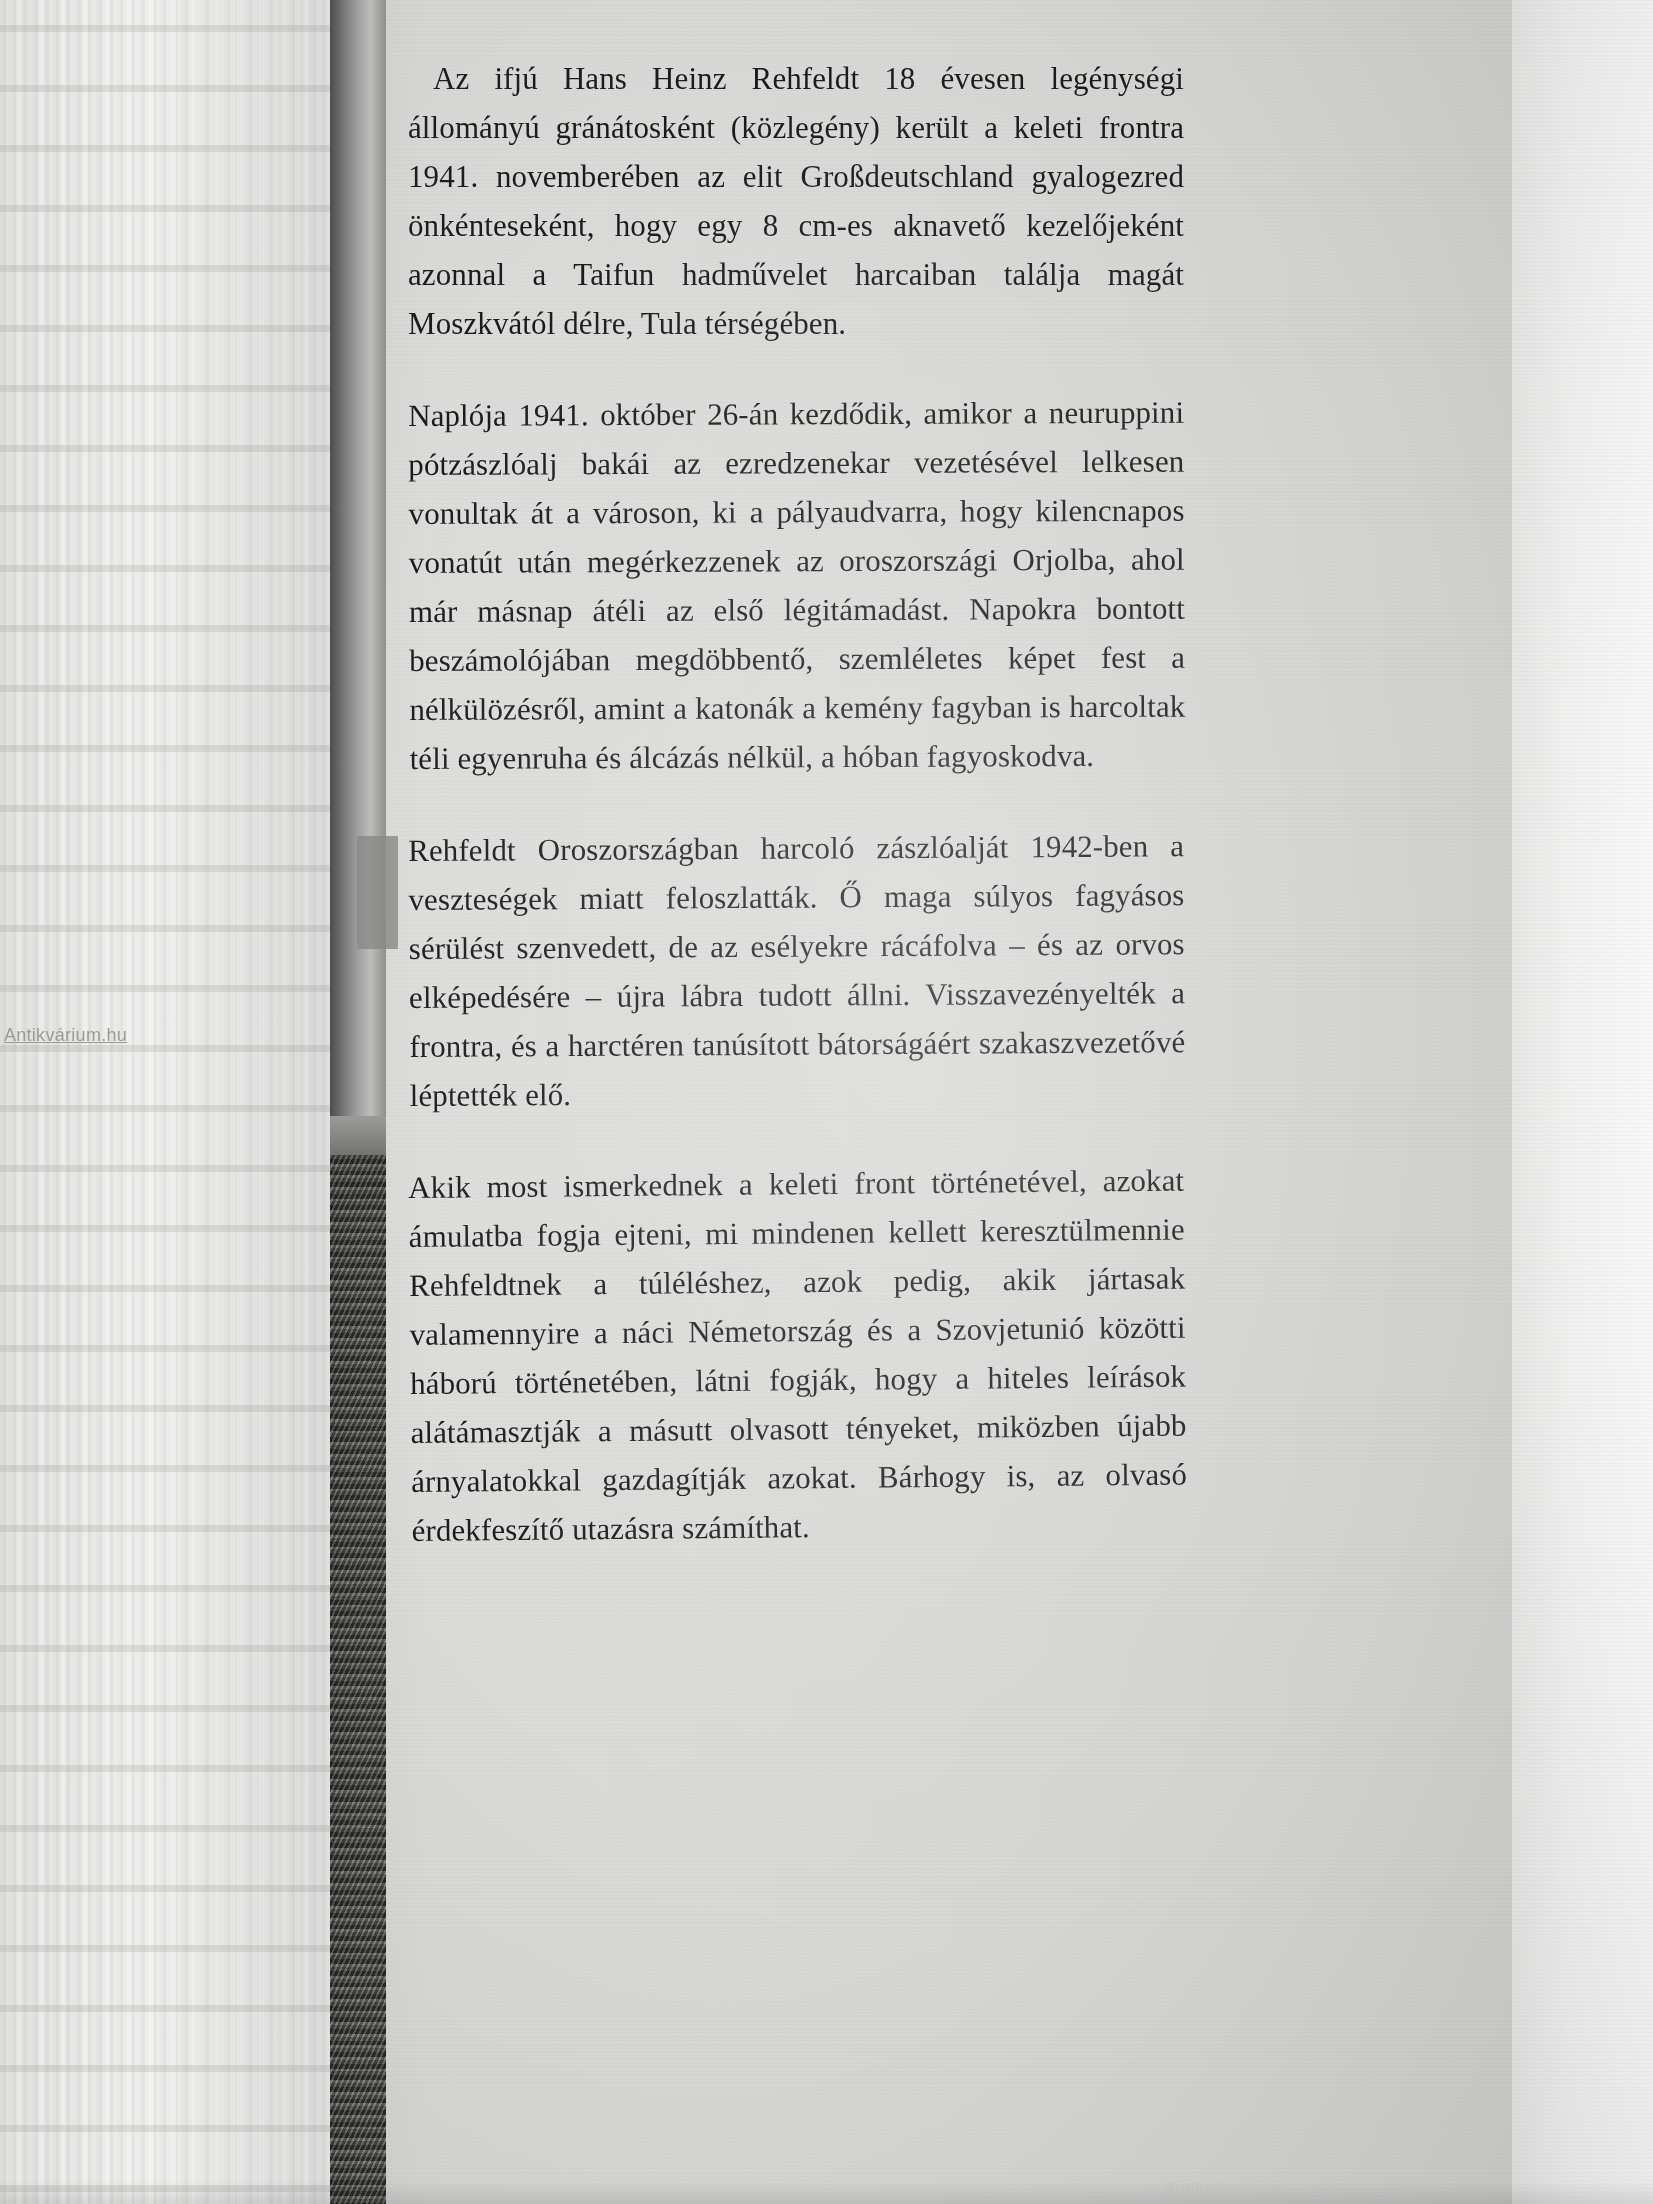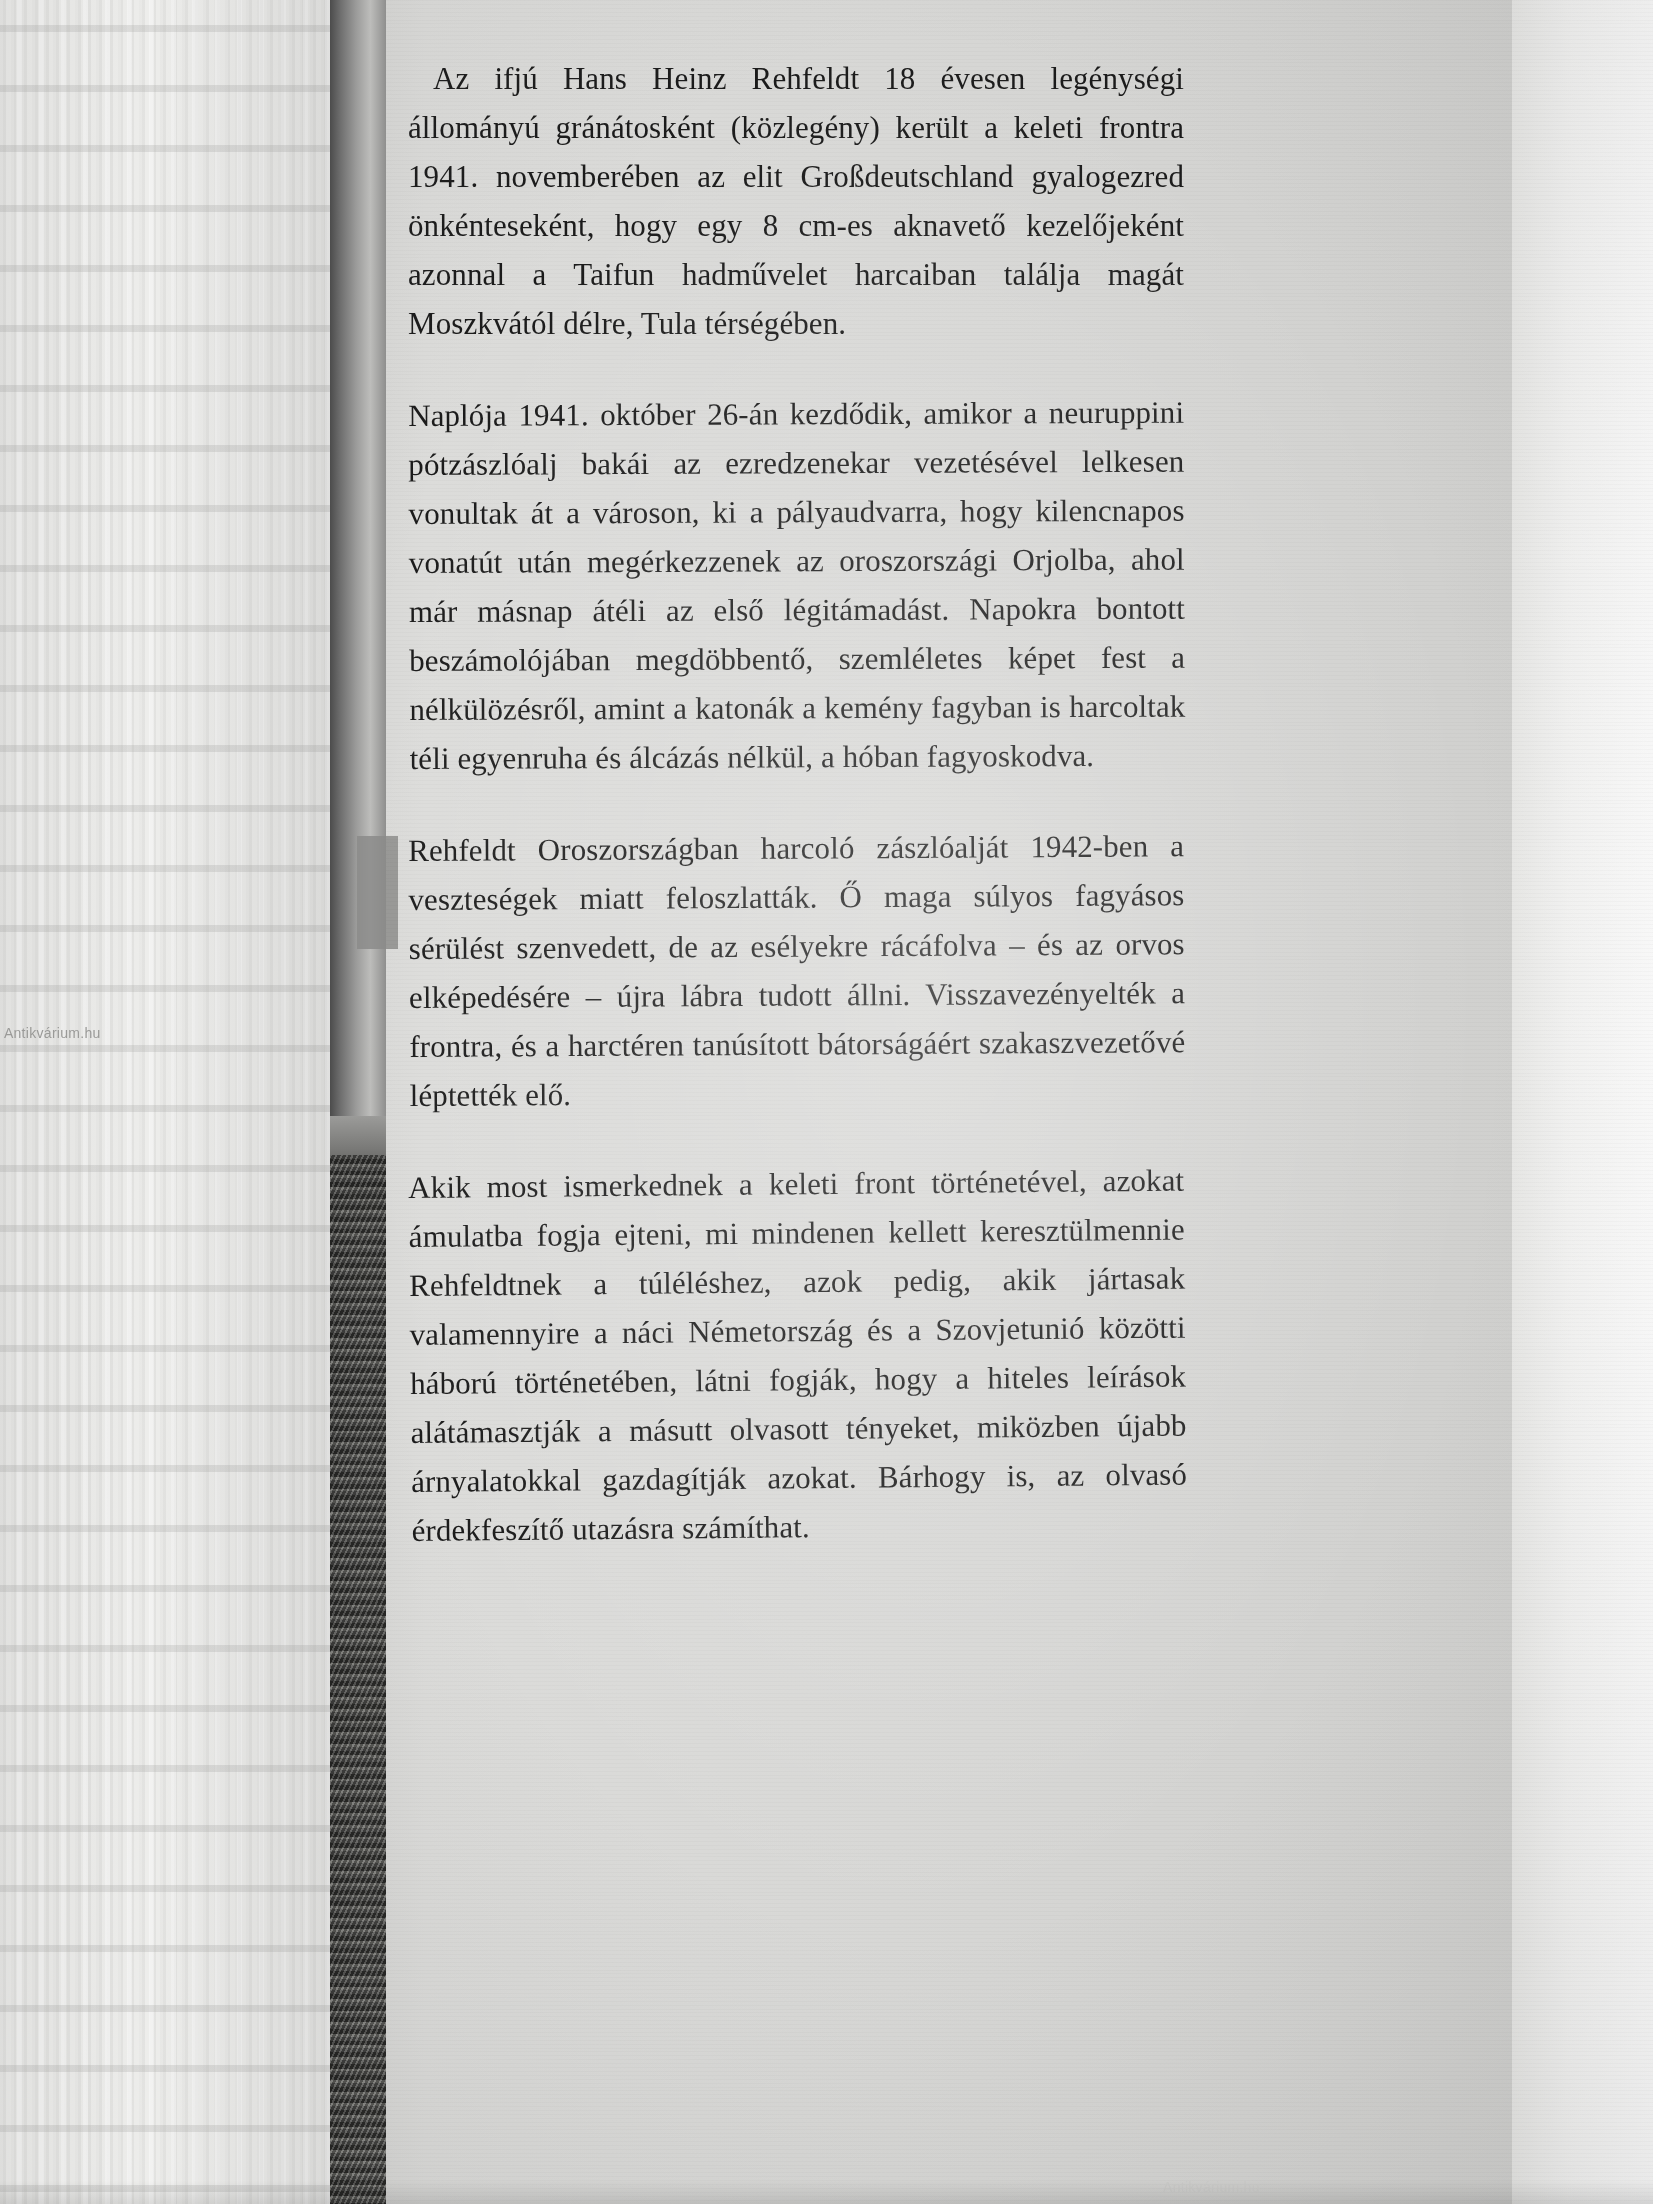--- a/index.html
+++ b/index.html
@@ -161,23 +161,24 @@
 
   
   .para-2 { transform: rotate(-0.25deg); transform-origin: left top; }
   .para-3 { transform: rotate(-0.35deg); transform-origin: left top; }
   .para-4 { transform: rotate(-0.55deg); transform-origin: left top; }
 
   
   .watermark {
     position: absolute;
     font-family: "Liberation Sans", sans-serif;
-    font-size: 14px;
+    font-size: 18px;
     color: #9a9a98;
     letter-spacing: 0.3px;
+    text-decoration: underline;
   }
   .watermark.top-left { left: 3.9px; top: 1025px; }
   .watermark.bottom-left { left: 1163px; top: 2179px; color: #c8c8c6; }
 
   .bottom-shadow {
     position: absolute;
     left: 0; bottom: 0;
     width: 1654px; height: 25px;
     background: linear-gradient(to bottom, rgba(0,0,0,0.0), rgba(0,0,0,0.10));
     pointer-events: none;

